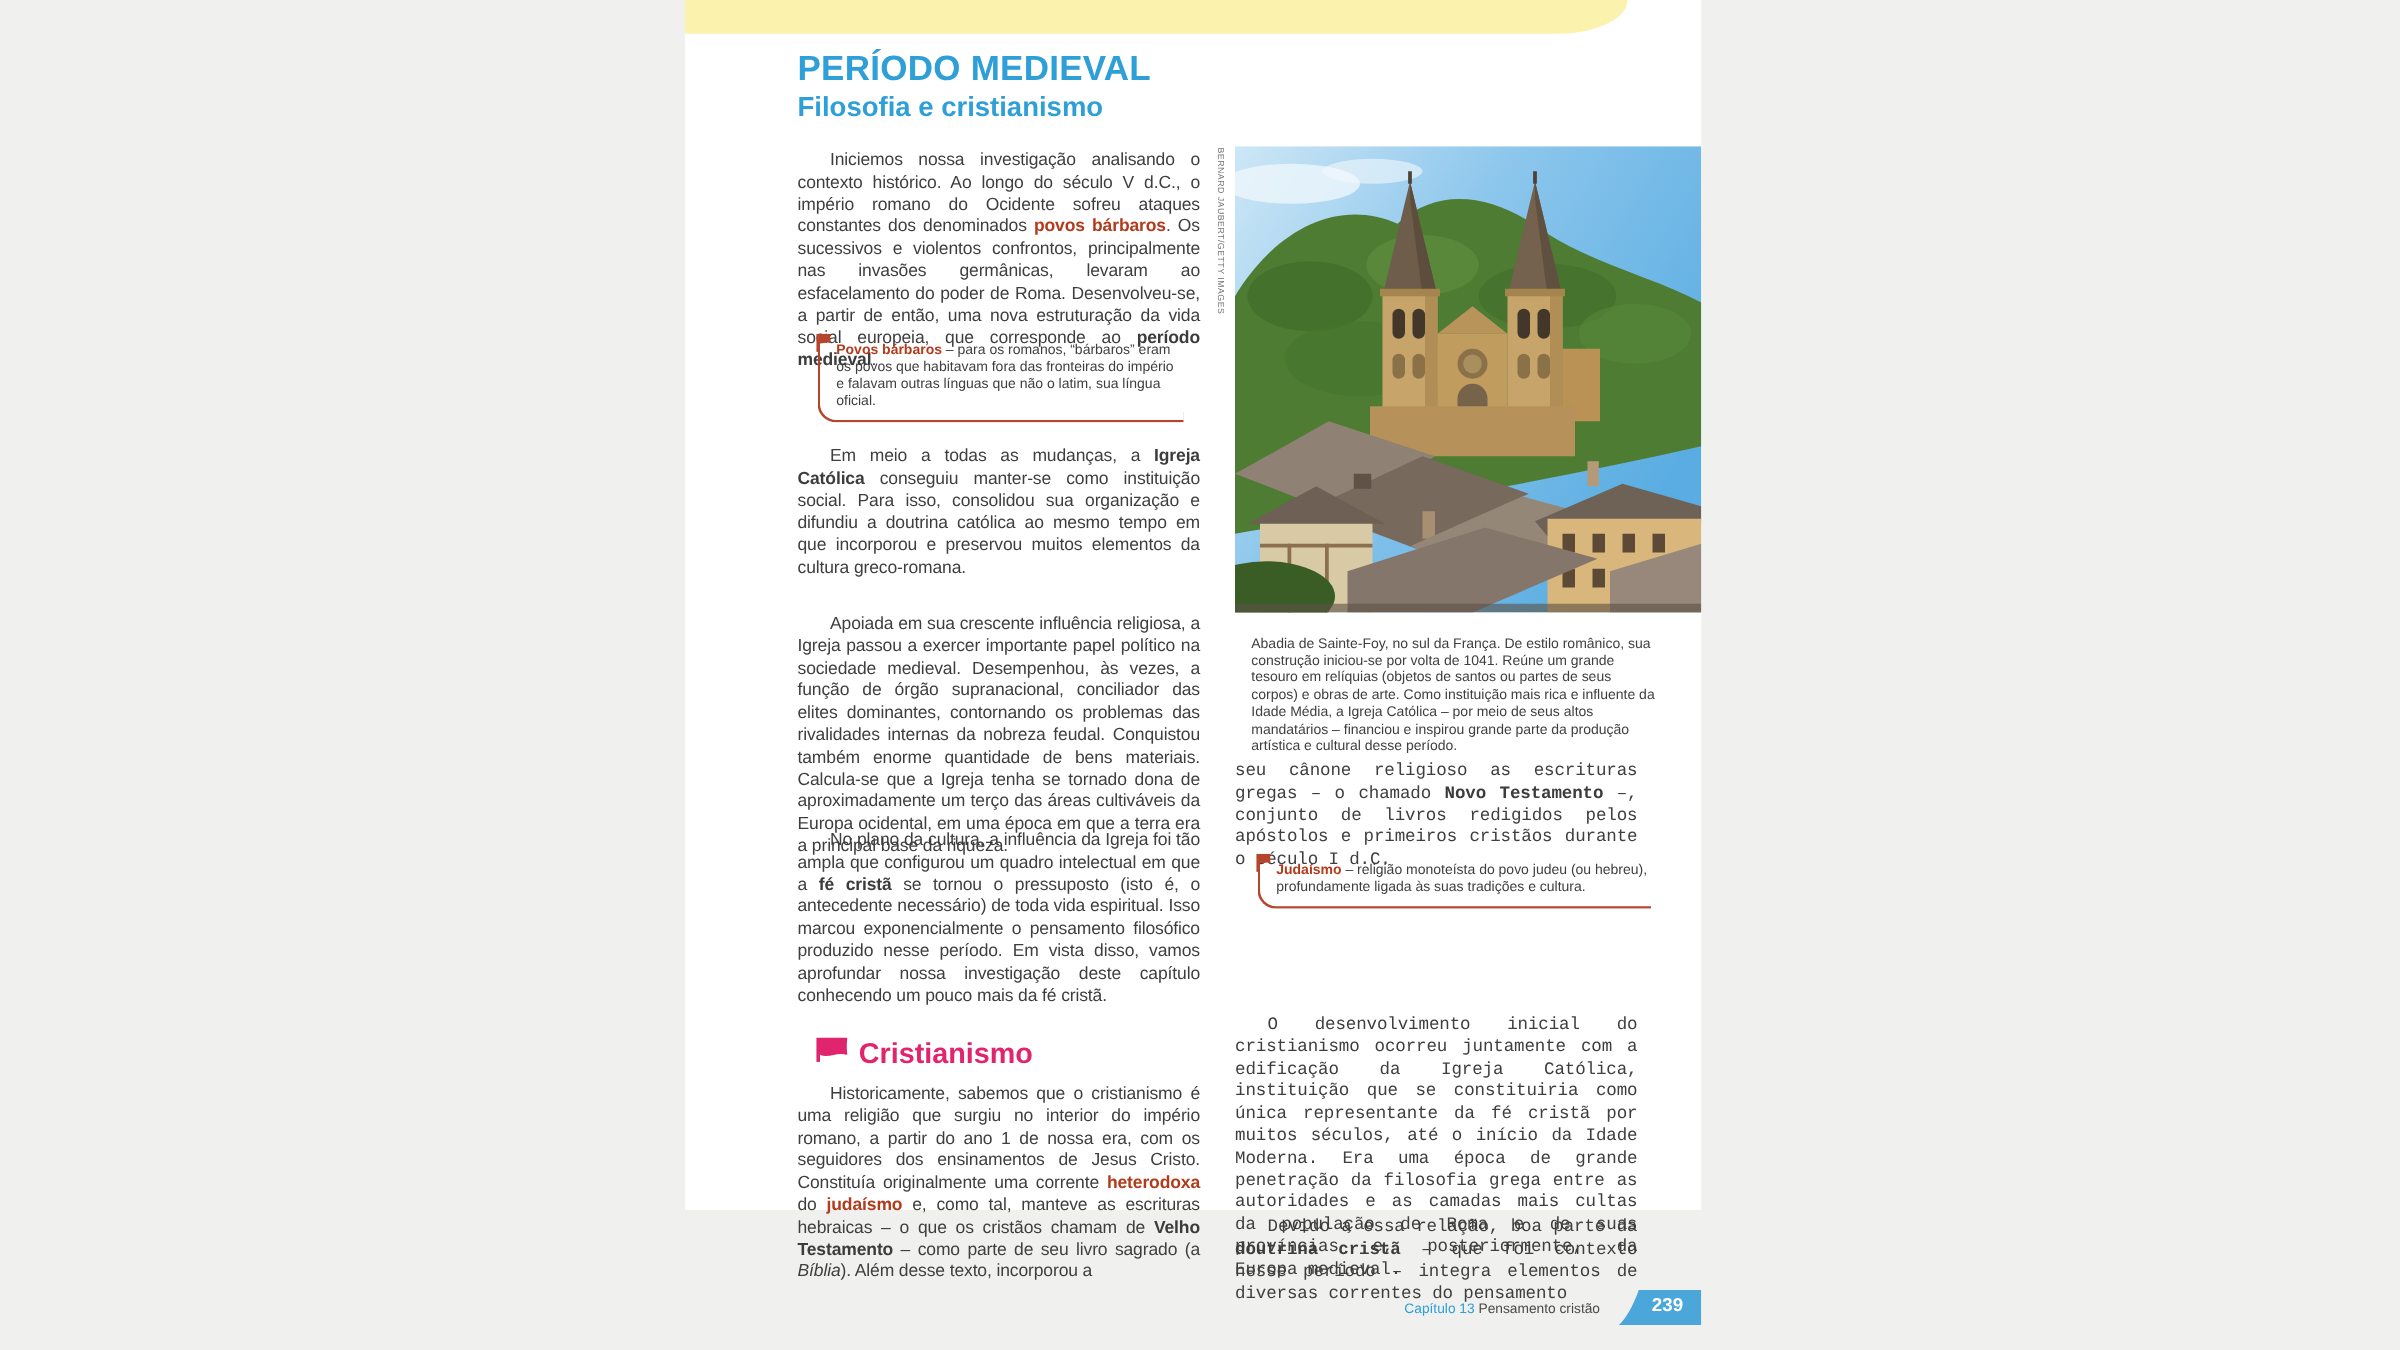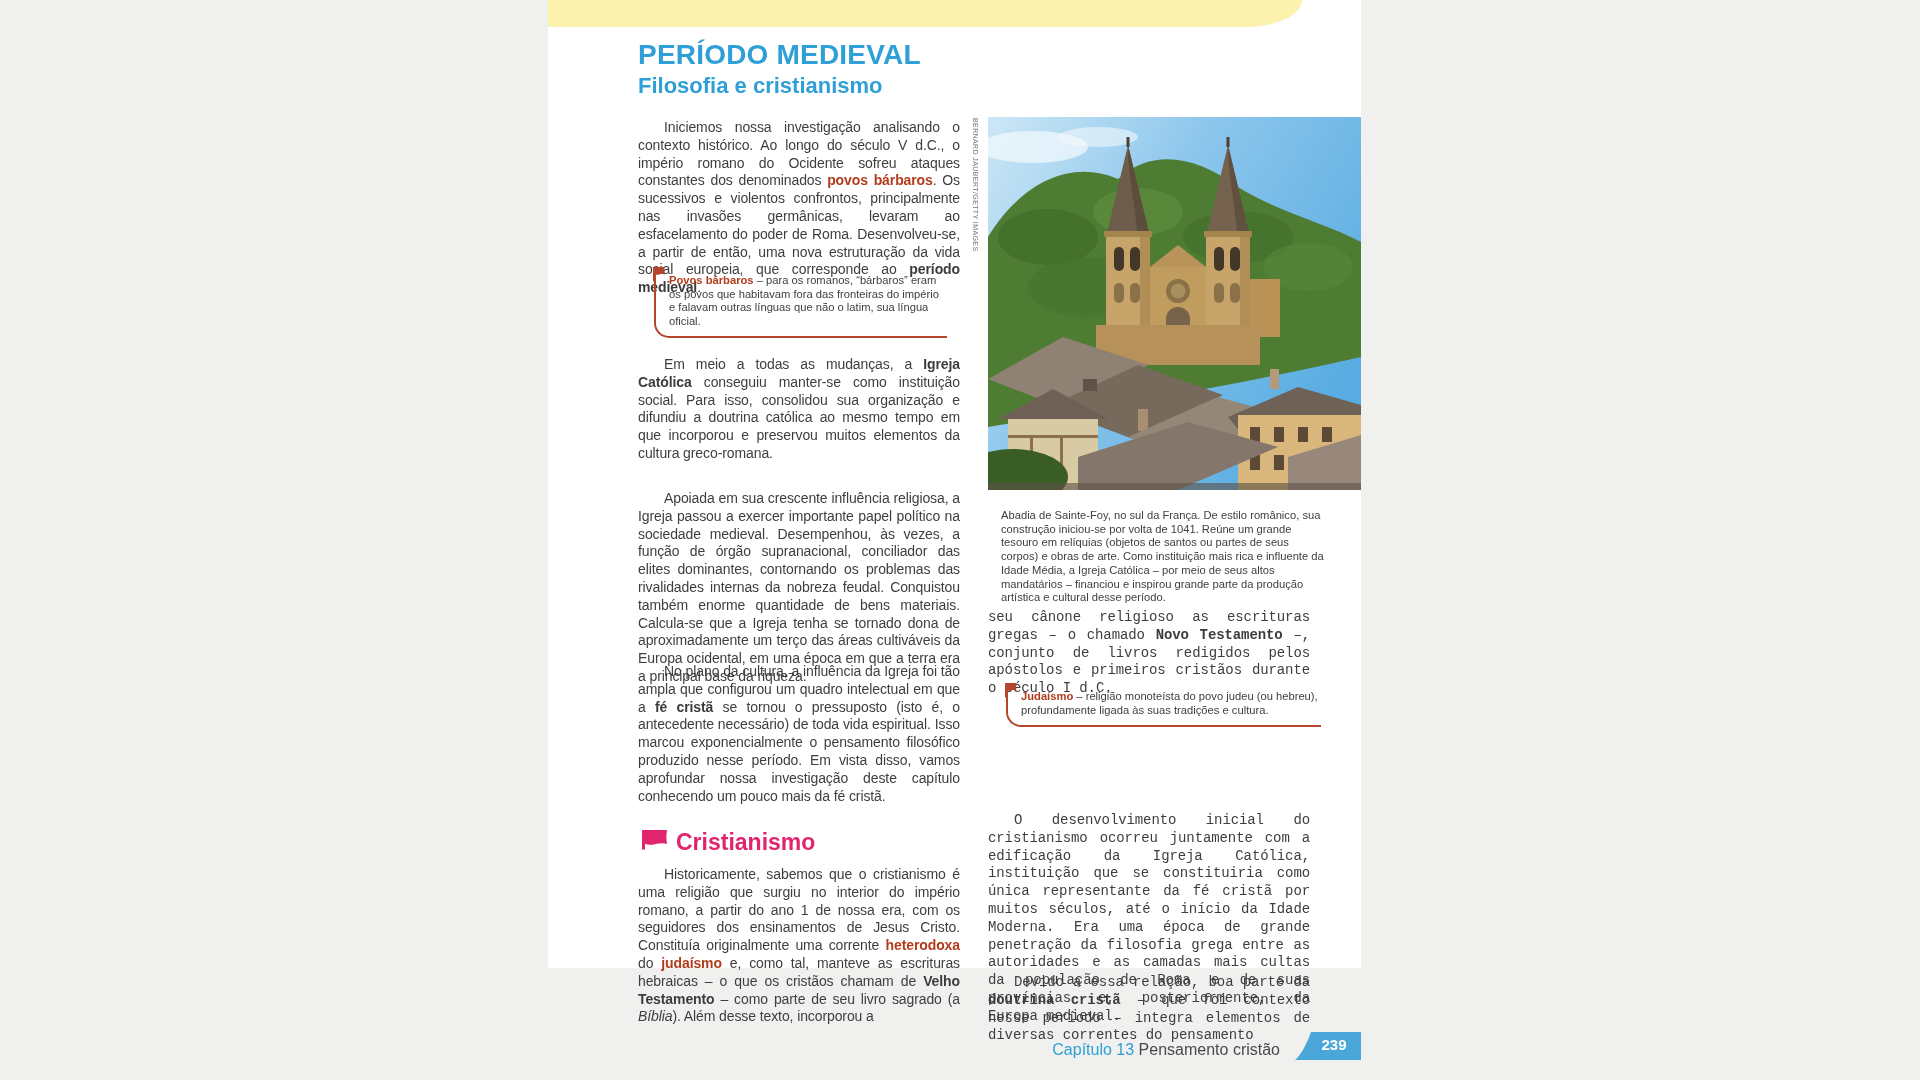--- a/index.html
+++ b/index.html
@@ -22,25 +22,25 @@
   .br{font-weight:700;color:#b23b1c;}
   .i{font-style:italic;}
   .defbox{position:absolute;border-left:2.5px solid #b5452c;border-bottom:2.5px solid #b5452c;border-bottom-left-radius:15px;
     padding:2px 2px 8px 13px;font-size:11.2px;line-height:13.5px;color:#3e3e3e;}
   .defbox p{margin:0;}
   .defbox p + p{margin-top:1px;}
   .defbox .b{color:#3e3e3e;}
   .box1{left:106px;top:272px;width:276px;}
   .box2{left:458px;top:688px;width:298px;}
   .flag-sm{position:absolute;left:-3px;top:-5px;}
-  .heading{position:absolute;left:94px;top:829px;margin:0;font-size:23px;line-height:26px;font-weight:700;color:#e0256e;display:flex;align-items:center;gap:9px;}
+  .heading{position:absolute;left:105px;top:829px;margin:0;font-size:23px;line-height:26px;font-weight:700;color:#e0256e;display:flex;align-items:center;gap:9px;}
   .photo{position:absolute;left:440px;top:117px;width:373px;height:373px;display:block;}
   .credit{position:absolute;left:424px;top:118px;height:210px;font-size:7px;color:#757575;writing-mode:vertical-rl;letter-spacing:.4px;white-space:nowrap;}
   .caption{position:absolute;left:440px;top:496px;width:328px;margin:13px;font-size:11.2px;line-height:13.7px;color:#3e3e3e;text-align:left;}
-  .footerline{position:absolute;right:81px;top:1041px;font-size:16px;color:#4a4a4a;white-space:nowrap;}
+  .footerline{position:absolute;right:81px;top:1041px;font-size:11px;color:#4a4a4a;white-space:nowrap;}
   .footerline .chap{color:#2f9fd7;}
   .tab{position:absolute;right:0;top:1032px;width:66px;height:28px;}
   .tab svg{position:absolute;left:0;top:0;display:block;}
   .tab .num{position:absolute;left:0;right:0;top:4px;padding-left:12px;text-align:center;color:#ffffff;font-weight:700;font-size:15px;}
 </style>
 </head>
 <body>
 
 <div class="page">
 

